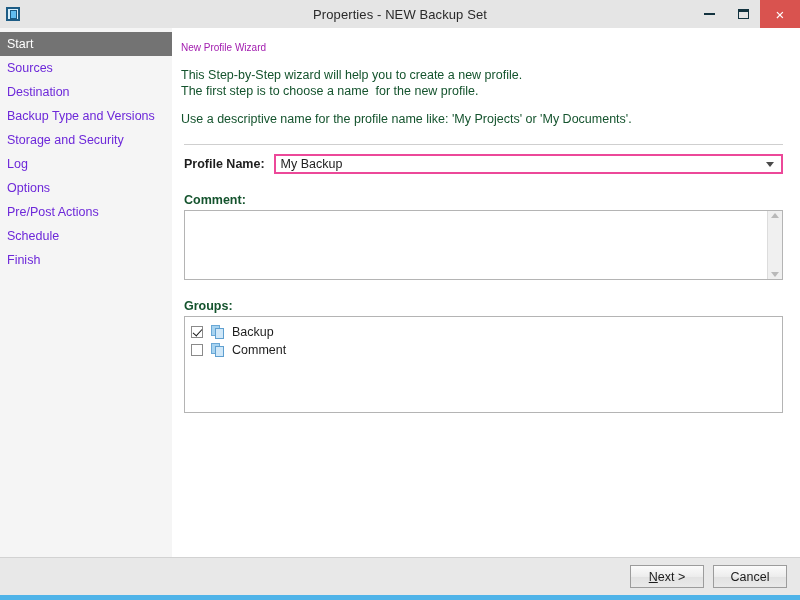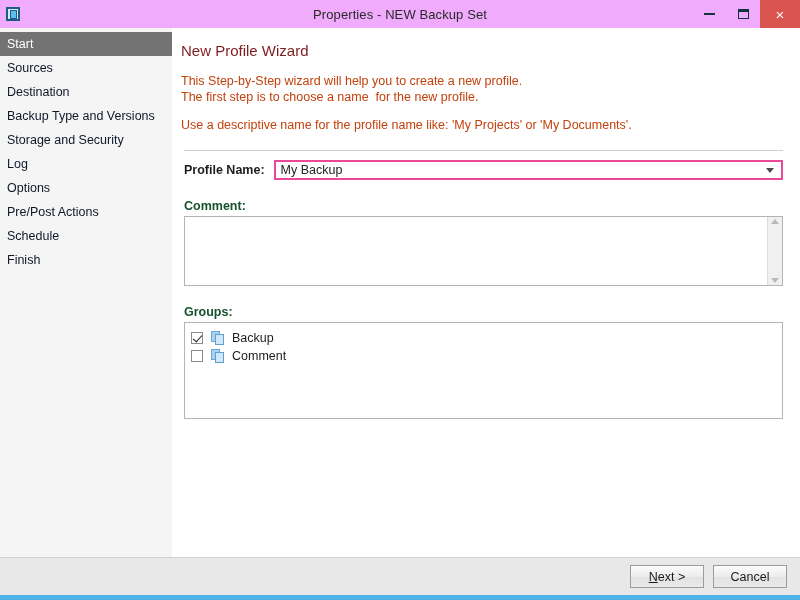--- a/index.html
+++ b/index.html
@@ -26,21 +26,21 @@
     border-bottom: 5px solid #4fb3e8;
     display: flex;
     flex-direction: column;
   }
 
   
   .titlebar {
     position: relative;
     height: 28px;
     flex: 0 0 28px;
-    background: #f0abfc;
+    background: #e5e5e5;
     display: flex;
     align-items: center;
   }
   .titlebar-icon {
     width: 14px;
     height: 14px;
     margin-left: 6px;
     box-sizing: border-box;
     border: 2px solid #1d5c85;
     background: #d8effb;
@@ -111,46 +111,46 @@
     width: 172px;
     background: #f5f5f5;
     padding-top: 4px;
     box-sizing: border-box;
   }
   .side-item {
     height: 24px;
     line-height: 24px;
     padding-left: 7px;
     font-size: 12.5px;
-    color: #0f172a;
+    color: #6d28d9;
     white-space: nowrap;
     overflow: hidden;
   }
   .side-item.selected {
     background: #737373;
     color: #ffffff;
   }
 
   
   .content {
     flex: 1 1 auto;
     background: #ffffff;
     padding: 14px 14px 0 9px;
     box-sizing: border-box;
     position: relative;
   }
   .wiz-title {
-    color: #7f1d1d;
-    font-size: 15px;
+    color: #a21caf;
+    font-size: 10px;
     margin: 0 0 14px 0;
     font-weight: normal;
   }
   .intro-line {
     font-size: 12.5px;
-    color: #c2410c;
+    color: #14532d;
     line-height: 16px;
     white-space: pre;
   }
   .intro-gap { height: 12px; }
 
   .hr {
     height: 1px;
     background: #cfcfcf;
     margin: 17px 3px 0 3px;
   }

